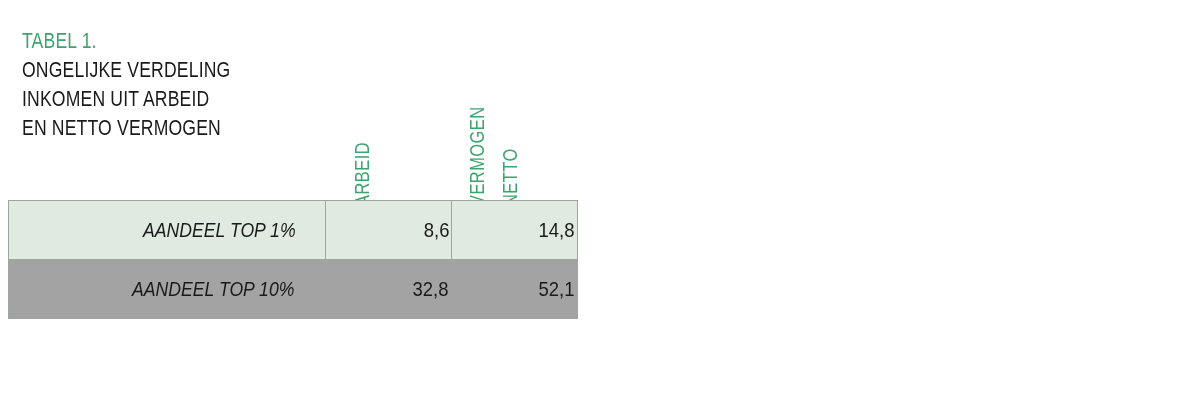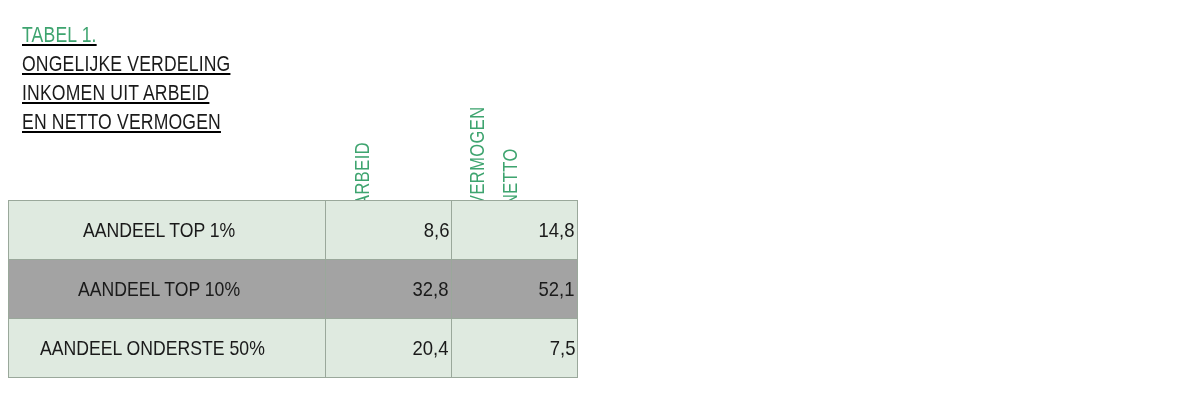--- a/index.html
+++ b/index.html
@@ -14,23 +14,22 @@
     position: relative;
     overflow: hidden;
     font-family: "Liberation Sans", "DejaVu Sans", sans-serif;
     -webkit-font-smoothing: antialiased;
   }
 
   
   .title-block {
     position: absolute;
     left: 22px;
-    top: 20px;
+    top: 26px;
     width: 300px;
-    text-decoration: underline;
   }
   .title-line {
     font-size: 22px;
     line-height: 29px;
     letter-spacing: 0.2px;
     white-space: nowrap;
     text-transform: uppercase;
     transform: scaleX(0.80);
     transform-origin: left center;
     font-weight: 400;
@@ -80,22 +79,23 @@
     font-weight: 400;
   }
   .data-table tr.shaded td {
     background: #DFEAE0;
   }
   .data-table tr.plain td {
     background: #a3a3a3;
   }
   .cell-label {
     width: 302px;
-    text-align: center;
+    text-align: right;
     padding-left: 14px !important;
+    font-style: italic;
   }
   .cell-label span {
     display: inline-block;
     transform: scaleX(0.84);
     transform-origin: left center;
     white-space: nowrap;
   }
   .cell-value {
     width: 125px;
     text-align: right;
@@ -139,25 +139,14 @@
       <td class="cell-label">
         <span>AANDEEL TOP 10%</span>
       </td>
       <td class="cell-value">
         <span>32,8</span>
       </td>
       <td class="cell-value">
         <span>52,1</span>
       </td>
     </tr>
-    <tr class="shaded">
-      <td class="cell-label">
-        <span>AANDEEL ONDERSTE 50%</span>
-      </td>
-      <td class="cell-value">
-        <span>20,4</span>
-      </td>
-      <td class="cell-value">
-        <span>7,5</span>
-      </td>
-    </tr>
   </tbody>
 </table>
 
 </body></html>

